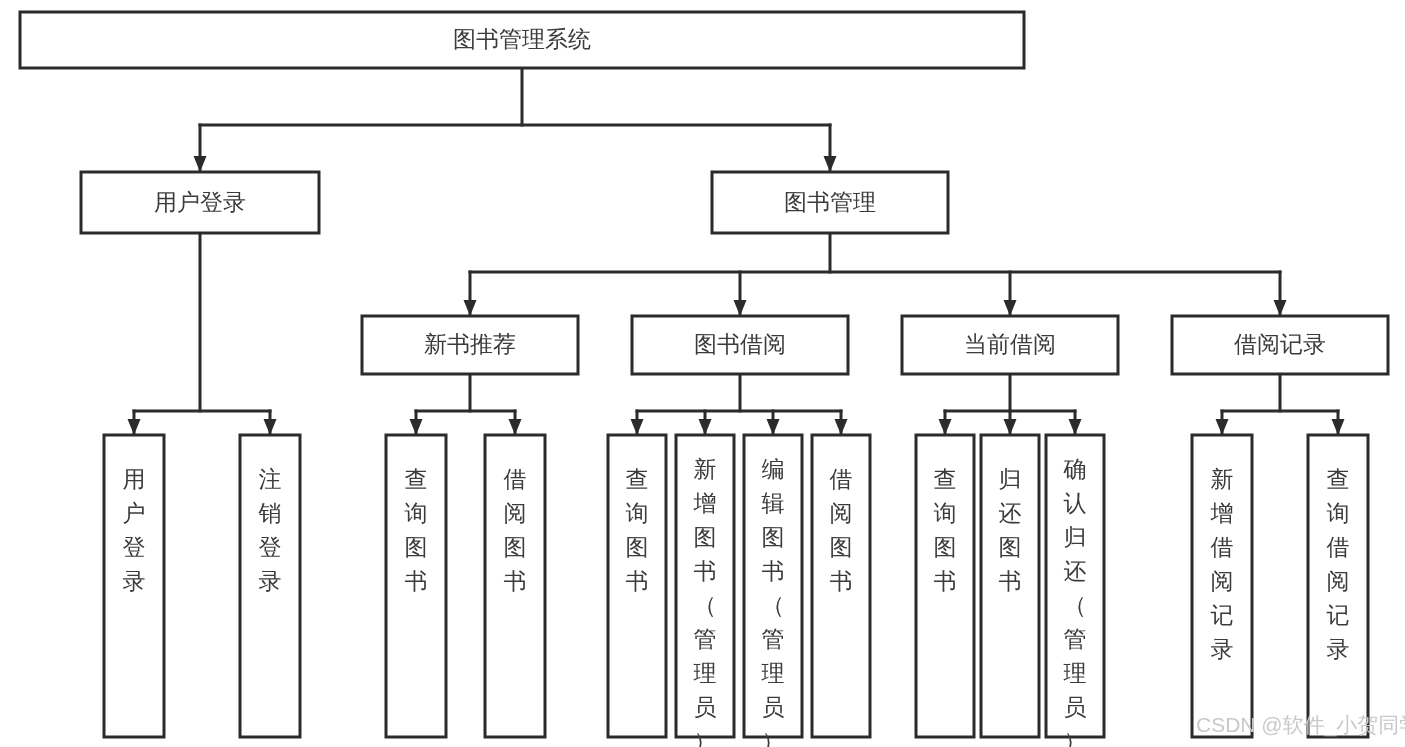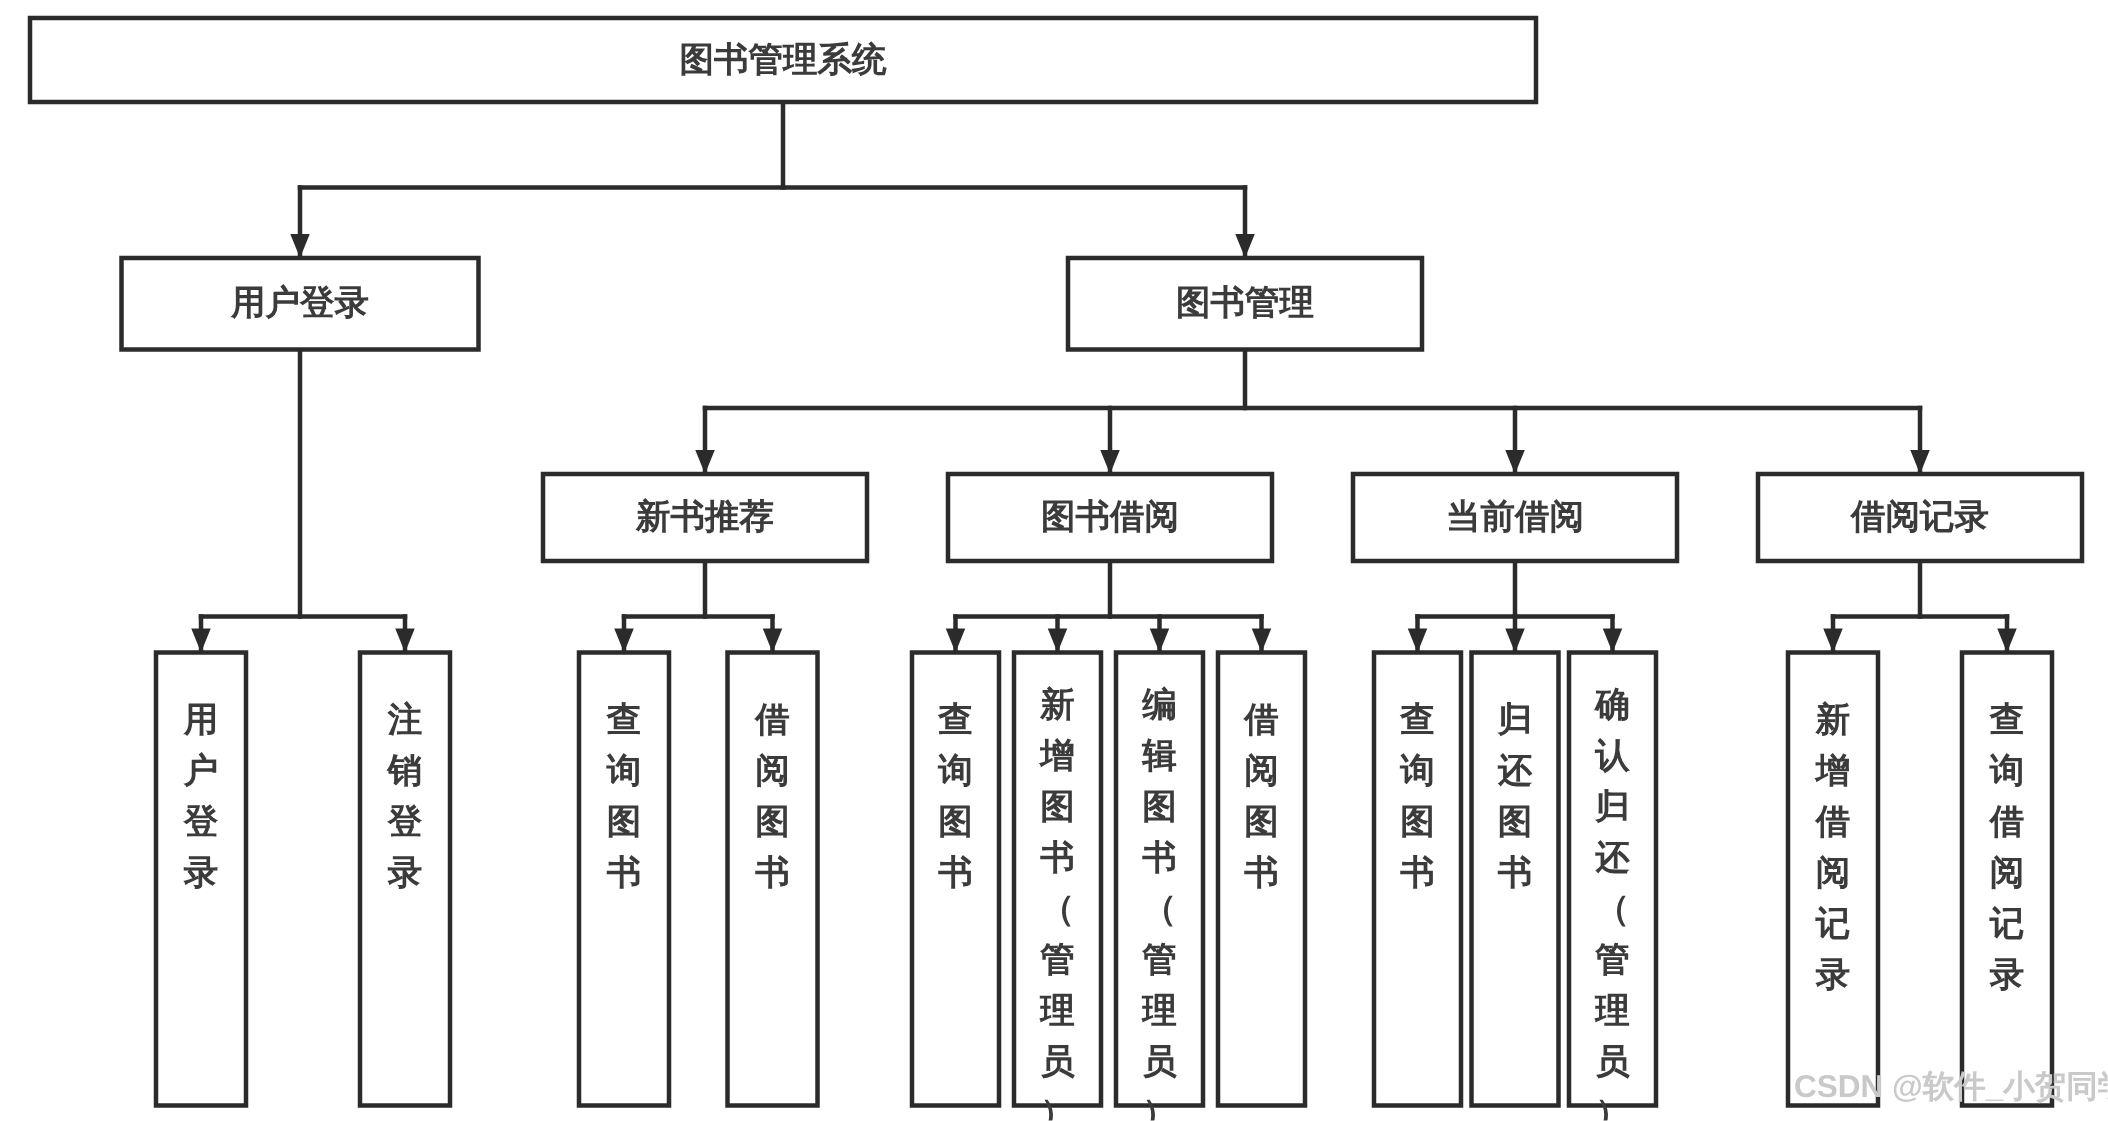--- a/index.html
+++ b/index.html
@@ -13,21 +13,20 @@
     font-family: "Liberation Sans", "DejaVu Sans", sans-serif;
     overflow: hidden;
     position: relative;
   }
   #diagram-root {
     position: absolute;
     left: 0;
     top: 0;
     width: 1405px;
     height: 747px;
-    font-weight: bold;
   }
   svg.diagram {
     display: block;
     width: 1405px;
     height: 747px;
   }
   .node-rect {
     fill: #ffffff;
     stroke: #2b2b2b;
     stroke-width: 3;

